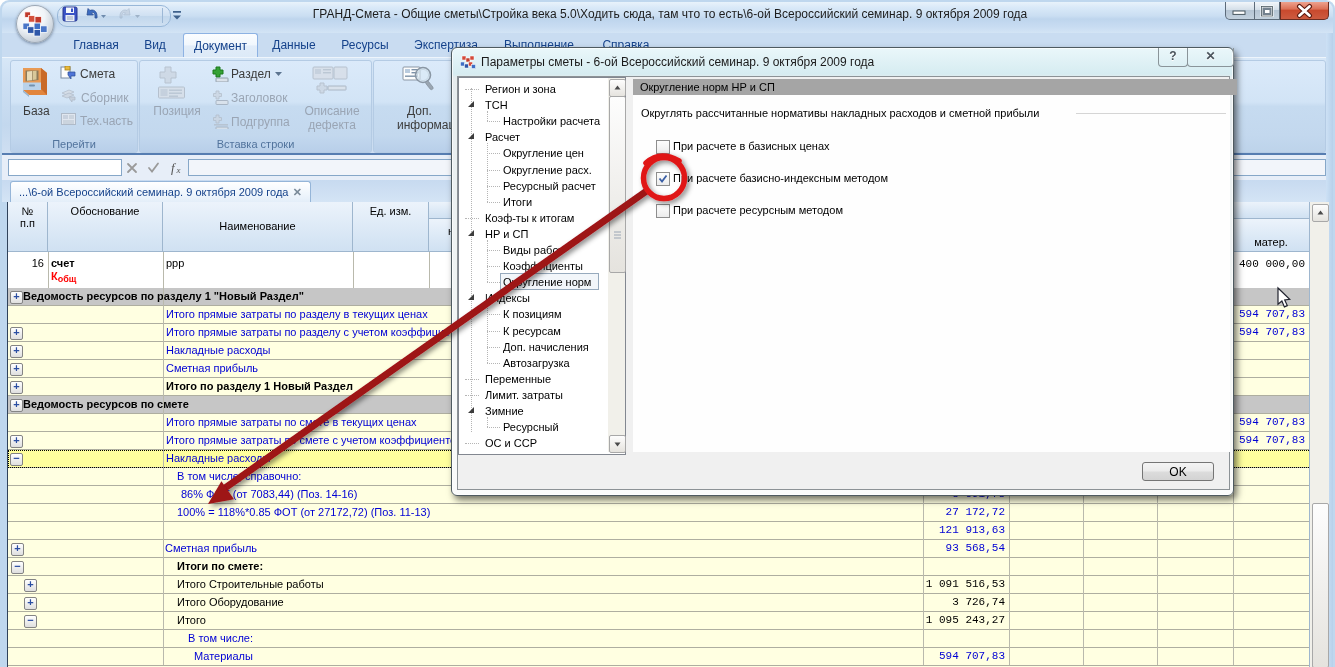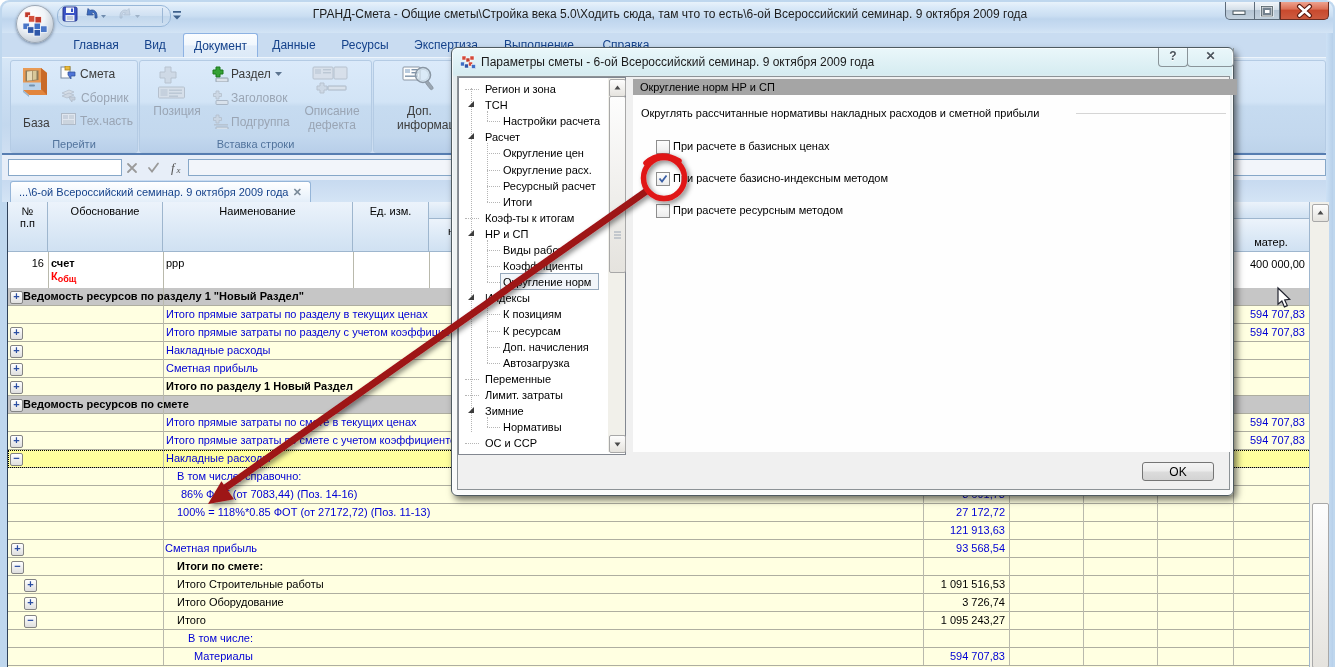--- a/index.html
+++ b/index.html
@@ -30,21 +30,21 @@
   #dtab{left:10px;top:181px;width:299px;height:21px;border:1px solid #95b5d8;border-bottom:none;border-radius:3px 3px 0 0;
      background:linear-gradient(#ffffff,#eef5fc 60%,#e2edf8);color:#15428b;font-size:11px;line-height:20px;}
   
   #tablearea{left:7px;top:202px;width:1321px;height:465px;background:#ffffe1;border-left:1px solid #30425a;}
   .hdr{position:absolute;background:linear-gradient(#ecf3fb,#dce9f6 55%,#d0e1f2);border-right:1px solid #9eb6ce;border-bottom:1px solid #9eb6ce;color:#000;text-align:center;}
   .row{position:absolute;left:0;width:1303px;height:17px;border-bottom:1px solid #aeaea0;}
   .grey{background:#c6c6c6;font-weight:bold;}
   .sel{background:#ffff9e;outline:1px dotted #000;outline-offset:-1px;}
   .blue{color:#0000d4;text-align:right;}
   .lbl{position:absolute;top:0;height:17px;line-height:17px;white-space:nowrap;}
-  .val{position:absolute;top:0;height:17px;line-height:17px;text-align:right;}
+  .val{position:absolute;top:0;height:17px;line-height:17px;text-align:right;font-family:Liberation Mono, monospace;}
   .pm{position:absolute;width:11px;height:11px;border:1px solid #848484;border-radius:2px;top:3px;
       background:linear-gradient(#ffffff,#dfdfdf);color:#2b4ea2;font-weight:bold;font-size:11px;line-height:9px;text-align:center;}
   .vline{position:absolute;width:1px;background:#b9b9ac;}
   
   #dlg{left:451px;top:47px;width:781px;height:447px;border-radius:6px;
        background:linear-gradient(180deg,#eaf7fa 0px,#d6ecf1 26px,#e6ecee 30px,#f2f5f5 60%,#fafbfb 100%);border:1px solid #4e5a60;
        box-shadow:3px 4px 7px rgba(0,0,0,0.55), inset 0 0 0 1px rgba(255,255,255,0.7);}
   #dlgbody{position:absolute;left:5px;top:28px;width:771px;height:412px;background:#f0f0f0;border:1px solid #8c9296;}
   #tree{position:absolute;left:0px;top:0px;width:166px;height:376px;background:#fff;border:1px solid #828790;text-decoration:underline;}
   .ti{position:absolute;left:0;width:165px;height:16px;line-height:16px;color:#000;white-space:nowrap;}
@@ -149,21 +149,21 @@
       <path d="M4 3 L22 3 L28 8 L28 30 L10 30 L4 25 Z" fill="#e2853c"></path>
       <path d="M22 3 L28 8 L28 30 L22 24 Z" fill="#c96a28"></path>
       <rect x="4" y="3" width="18" height="22" fill="#e89a55"></rect>
       <path d="M6.5 5.5 L19.5 5.5 L19.5 15 L6.5 16.5 Z" fill="#8c7a5a"></path>
       <path d="M8 6.5 L13 6 L13 15.2 L8 15.8 Z" fill="#e8dbb8"></path>
       <path d="M13.6 6 L17.5 5.8 L17.5 14.6 L13.6 15 Z" fill="#d8c89a"></path>
       <rect x="4" y="17.5" width="18" height="7.5" fill="#b9d2ea"></rect>
       <rect x="10" y="19.5" width="6" height="2" rx="1" fill="#7491ad"></rect>
       <path d="M4 25 L10 30 L10 32 L4 27 Z" fill="#9ab4cc"></path>
     </svg>
-    <div class="abs" style="left:21px;top:58px;width:26px;text-align:left;color:#3c3c3c;font-size:12px">База</div>
+    <div class="abs" style="left:21px;top:46px;width:26px;text-align:left;color:#3c3c3c;font-size:12px">База</div>
 
     <svg class="abs" style="left:58px;top:8px" width="16" height="14" viewBox="0 0 16 14">
       <rect x="1" y="1" width="9" height="11" fill="#fdfdfd" stroke="#7a8aa0" stroke-width="1"></rect>
       <rect x="5" y="0" width="5" height="4" fill="#e8b93c" stroke="#a8831c" stroke-width="0.8"></rect>
       <path d="M8 6 L15 6 L15 10 L11 10 L11 13 L8 9 Z" fill="#4f74d8" stroke="#2c4f92" stroke-width="0.7"></path>
     </svg>
     <div class="abs" style="left:78px;top:9px;color:#3c3c3c;font-size:12px">Смета</div>
 
     <svg class="abs" style="left:59px;top:31px" width="16" height="13" viewBox="0 0 16 13" opacity="0.75">
       <path d="M1 4 L8 1 L13 3 L6 6 Z" fill="#d6dbe2" stroke="#aab3bf" stroke-width="0.8"></path>
@@ -256,21 +256,21 @@
   <div class="abs" id="tablearea">
 
     <div class="hdr" style="left:0;top:0;width:39px;height:49px">
         <div style="margin-top:3px">№</div>
         <div>п.п</div>
       </div>
     <div class="hdr" style="left:40px;top:0;width:114px;height:49px">
         <div style="margin-top:3px">Обоснование</div>
       </div>
     <div class="hdr" style="left:155px;top:0;width:189px;height:49px">
-        <div style="margin-top:3px">Наименование</div>
+        <div style="margin-top:18px">Наименование</div>
       </div>
     <div class="hdr" style="left:345px;top:0;width:75px;height:49px">
         <div style="margin-top:3px">Ед. изм.</div>
       </div>
     <div class="hdr" style="left:421px;top:0;width:880px;height:16px"></div>
     <div class="hdr" style="left:421px;top:17px;width:493px;height:32px;text-align:left">
         <div style="margin-top:6px;margin-left:19px">на</div>
       </div>
     <div class="hdr" style="left:915px;top:17px;width:85px;height:32px"></div>
     <div class="hdr" style="left:1001px;top:17px;width:73px;height:32px"></div>
@@ -448,21 +448,21 @@
         <div class="ti" style="left:44px;top:261px">Доп. начисления</div>
         <div class="abs" style="left:28px;top:285px;width:13px;border-top:1px dotted #b5b5b5"></div>
         <div class="ti" style="left:44px;top:277px">Автозагрузка</div>
         <div class="abs" style="left:6px;top:301px;width:14px;border-top:1px dotted #b5b5b5"></div>
         <div class="ti" style="left:26px;top:293px">Переменные</div>
         <div class="abs" style="left:6px;top:317px;width:14px;border-top:1px dotted #b5b5b5"></div>
         <div class="ti" style="left:26px;top:309px">Лимит. затраты</div>
         <div class="abs" style="left:9px;top:329px;width:0;height:0;border-bottom:6px solid #3c3c3c;border-left:6px solid transparent"></div>
         <div class="ti" style="left:26px;top:325px">Зимние</div>
         <div class="abs" style="left:28px;top:349px;width:13px;border-top:1px dotted #b5b5b5"></div>
-        <div class="ti" style="left:44px;top:341px">Нормативы</div>
+        <div class="ti" style="left:44px;top:341px">Ресурсный</div>
         <div class="abs" style="left:6px;top:365px;width:14px;border-top:1px dotted #b5b5b5"></div>
         <div class="ti" style="left:26px;top:357px">ОС и ССР</div>
         <div class="abs" style="left:28px;top:33px;width:1px;height:10px;border-left:1px dotted #b5b5b5"></div>
         <div class="abs" style="left:28px;top:65px;width:1px;height:59px;border-left:1px dotted #b5b5b5"></div>
         <div class="abs" style="left:28px;top:162px;width:1px;height:42px;border-left:1px dotted #b5b5b5"></div>
         <div class="abs" style="left:28px;top:226px;width:1px;height:59px;border-left:1px dotted #b5b5b5"></div>
         <div class="abs" style="left:28px;top:339px;width:1px;height:10px;border-left:1px dotted #b5b5b5"></div>
 
         <div class="abs" style="left:149px;top:0;width:17px;height:374px;background:#f1f0ea"></div>
         <div class="sbtn" style="left:150px;top:1px;width:15px;height:16px"><svg width="15" height="16">

